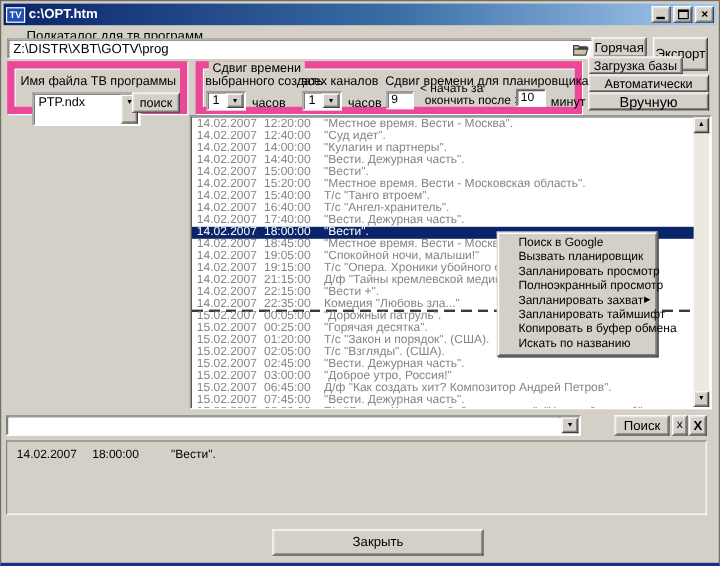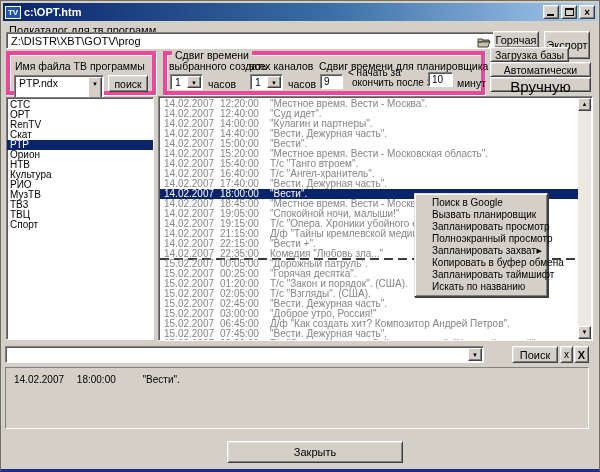--- a/index.html
+++ b/index.html
@@ -18,22 +18,22 @@
   .glyph-min{position:absolute;left:3px;bottom:2px;width:7px;height:2px;background:#000;}
   .glyph-max{position:absolute;left:3px;top:2px;width:9px;height:8px;border:1px solid #000;border-top-width:2px;}
   .glyph-x{position:absolute;left:0;top:0;width:100%;text-align:center;font-size:10px;font-weight:bold;line-height:13px;color:#000;}
   
   .btn{background:#d4d0c8;border:1px solid;border-color:#fff #404040 #404040 #fff;
     box-shadow:inset 1px 1px 0 #dfdfdf,inset -1px -1px 0 #808080;
     font-size:11px;color:#000;text-align:center;cursor:default;padding:0;}
   .sunken{background:#fff;border:1px solid;border-color:#808080 #fff #fff #808080;
     box-shadow:inset 1px 1px 0 #5a5a5a;}
   .sunkenpanel{background:#d4d0c8;border:1px solid;border-color:#808080 #fff #fff #808080;}
-  .etched{border:4px solid #ec4899;box-shadow:inset 1px 1px 0 #fff,1px 1px 0 #fff;}
-  .lbl{position:absolute;font-size:11px;color:#000;white-space:nowrap;}
+  .etched{border:6px solid #ec4899;box-shadow:inset 1px 1px 0 #fff,1px 1px 0 #fff;}
+  .lbl{position:absolute;font-size:11px;color:#000;white-space:nowrap;margin-left:13px;}
   .abs{position:absolute;}
   input.fld{font-size:11px;padding:1px 3px;outline:none;}
   
   .combo{position:absolute;background:#fff;border:1px solid;border-color:#808080 #fff #fff #808080;
     box-shadow:inset 1px 1px 0 #5a5a5a;}
   .cval{position:absolute;left:4px;top:1px;font-size:10.5px;color:#000;white-space:nowrap;}
   .cbtn{position:absolute;right:1px;top:1px;bottom:1px;width:14px;background:#d4d0c8;
     border:1px solid;border-color:#fff #404040 #404040 #fff;box-shadow:inset -1px -1px 0 #808080;
     font-size:6px;color:#000;text-align:center;line-height:12px;}
   
@@ -97,25 +97,25 @@
       <svg width="14" height="12" viewBox="0 0 14 12">
           <path d="M1 2 h4 l1 1 h6 v2 h-11 z M1 5 h3 l1 -1 h8 l-2 6 h-10 z" fill="#c8c4a0" stroke="#404040" stroke-width="1"></path>
         </svg>
     </span>
   </div>
   <button class="btn abs" style="left:492px;top:30px;width:46px;height:17px;">Горячая</button>
   <button class="btn abs" style="left:543px;top:30px;width:46px;height:28px;">Экспорт</button>
 
   <button class="btn abs" style="left:489px;top:46px;width:79px;height:15px;font-size:10.5px;">Загрузка базы</button>
   <button class="btn abs" style="left:489px;top:61px;width:101px;height:15px;font-size:10.5px;">Автоматически</button>
-  <button class="btn abs" style="left:489px;top:76px;width:101px;height:15px;font-size:15px;">Вручную</button>
+  <button class="btn abs" style="left:489px;top:76px;width:101px;height:15px;font-size:12px;">Вручную</button>
 
   <div class="abs etched" style="left:5px;top:50px;width:150px;height:44px;">
     <span class="slbl" style="left:5px;top:5px;">Имя файла ТВ программы</span>
-    <span class="combo" style="left:4px;top:20px;width:90px;height:28px;">
+    <span class="combo" style="left:15px;top:20px;width:90px;height:28px;">
       <span class="cval">PTP.ndx</span>
       <span class="cbtn">▼</span>
     </span>
     <button class="btn abs" style="left:98px;top:20px;width:40px;height:17px;font-size:10.5px;">поиск</button>
   </div>
 
   <div class="abs etched" style="left:162px;top:50px;width:322px;height:44px;">
     <span class="gcap">Сдвиг времени</span>
     <span class="slbl" style="left:2px;top:5px;">выбранного создать</span>
     <span class="combo" style="left:3px;top:19px;width:33px;height:16px;">
@@ -130,35 +130,20 @@
     </span>
     <span class="slbl" style="left:121px;top:23px;">часов</span>
     <span class="slbl" style="left:152px;top:5px;">Сдвиг времени для планировщика</span>
     <input class="fld sunken abs" style="left: 153px; top: 19px; width: 23px; height: 15px; font-size: 10px;" value="9">
     <span class="slbl" style="left:181px;top:12px;font-size:10px;">&lt; начать за</span>
     <span class="slbl" style="left:185px;top:22px;font-size:10px;">окончить после &gt;</span>
     <input class="fld sunken abs" style="left: 261px; top: 17px; width: 25px; height: 15px; font-size: 10px;" value="10">
     <span class="slbl" style="left:290px;top:22px;">минут</span>
   </div>
 
-  <div class="listbox" style="left:5px;top:96px;width:148px;height:243px;padding-top:2px;">
-      <div class="lrow">СТС</div>
-      <div class="lrow">ОРТ</div>
-      <div class="lrow">RenTV</div>
-      <div class="lrow">Скат</div>
-      <div class="lrow sel">РТР</div>
-      <div class="lrow">Орион</div>
-      <div class="lrow">НТВ</div>
-      <div class="lrow">Культура</div>
-      <div class="lrow">РИО</div>
-      <div class="lrow">МузТВ</div>
-      <div class="lrow">ТВ3</div>
-      <div class="lrow">ТВЦ</div>
-      <div class="lrow">Спорт</div>
-    </div>
 
   <div class="listbox" style="left:157px;top:95px;width:435px;height:245px;">
     <div style="position:absolute;left:1px;top:2px;width:419px;">
         <div class="prow"><span class="pd">14.02.2007</span><span class="pt">12:20:00</span><span class="pn">"Местное время. Вести - Москва".</span></div>
         <div class="prow"><span class="pd">14.02.2007</span><span class="pt">12:40:00</span><span class="pn">"Суд идет".</span></div>
         <div class="prow"><span class="pd">14.02.2007</span><span class="pt">14:00:00</span><span class="pn">"Кулагин и партнеры".</span></div>
         <div class="prow"><span class="pd">14.02.2007</span><span class="pt">14:40:00</span><span class="pn">"Вести. Дежурная часть".</span></div>
         <div class="prow"><span class="pd">14.02.2007</span><span class="pt">15:00:00</span><span class="pn">"Вести".</span></div>
         <div class="prow"><span class="pd">14.02.2007</span><span class="pt">15:20:00</span><span class="pn">"Местное время. Вести - Московская область".</span></div>
         <div class="prow"><span class="pd">14.02.2007</span><span class="pt">15:40:00</span><span class="pn">Т/с "Танго втроем".</span></div>
@@ -187,22 +172,22 @@
       <span class="sbtn" style="bottom:0;top:auto;"><span>▼</span></span>
     </div>
   </div>
 
   <div class="ctxmenu">
       <div class="mitem">Поиск в Google</div>
       <div class="mitem">Вызвать планировщик</div>
       <div class="mitem">Запланировать просмотр</div>
       <div class="mitem">Полноэкранный просмотр</div>
       <div class="mitem">Запланировать захват<span class="subarrow">▶</span></div>
+      <div class="mitem">Запланировать таймшифт</div>
       <div class="mitem">Копировать в буфер обмена</div>
-      <div class="mitem">Запланировать таймшифт</div>
       <div class="mitem">Искать по названию</div>
     </div>
 
   <div class="abs combo" style="left:4px;top:345px;width:479px;height:17px;">
     <input class="fld" style="position: absolute; left: 1px; top: 1px; width: 458px; height: 13px; border: none;" value="">
     <span class="cbtn">▼</span>
   </div>
   <button class="btn abs" style="left:511px;top:345px;width:46px;height:17px;">Поиск</button>
   <button class="btn abs" style="left:559px;top:345px;width:13px;height:17px;font-size:10px;">x</button>
   <button class="btn abs" style="left:573px;top:345px;width:15px;height:17px;font-size:11px;font-weight:bold;">X</button>

